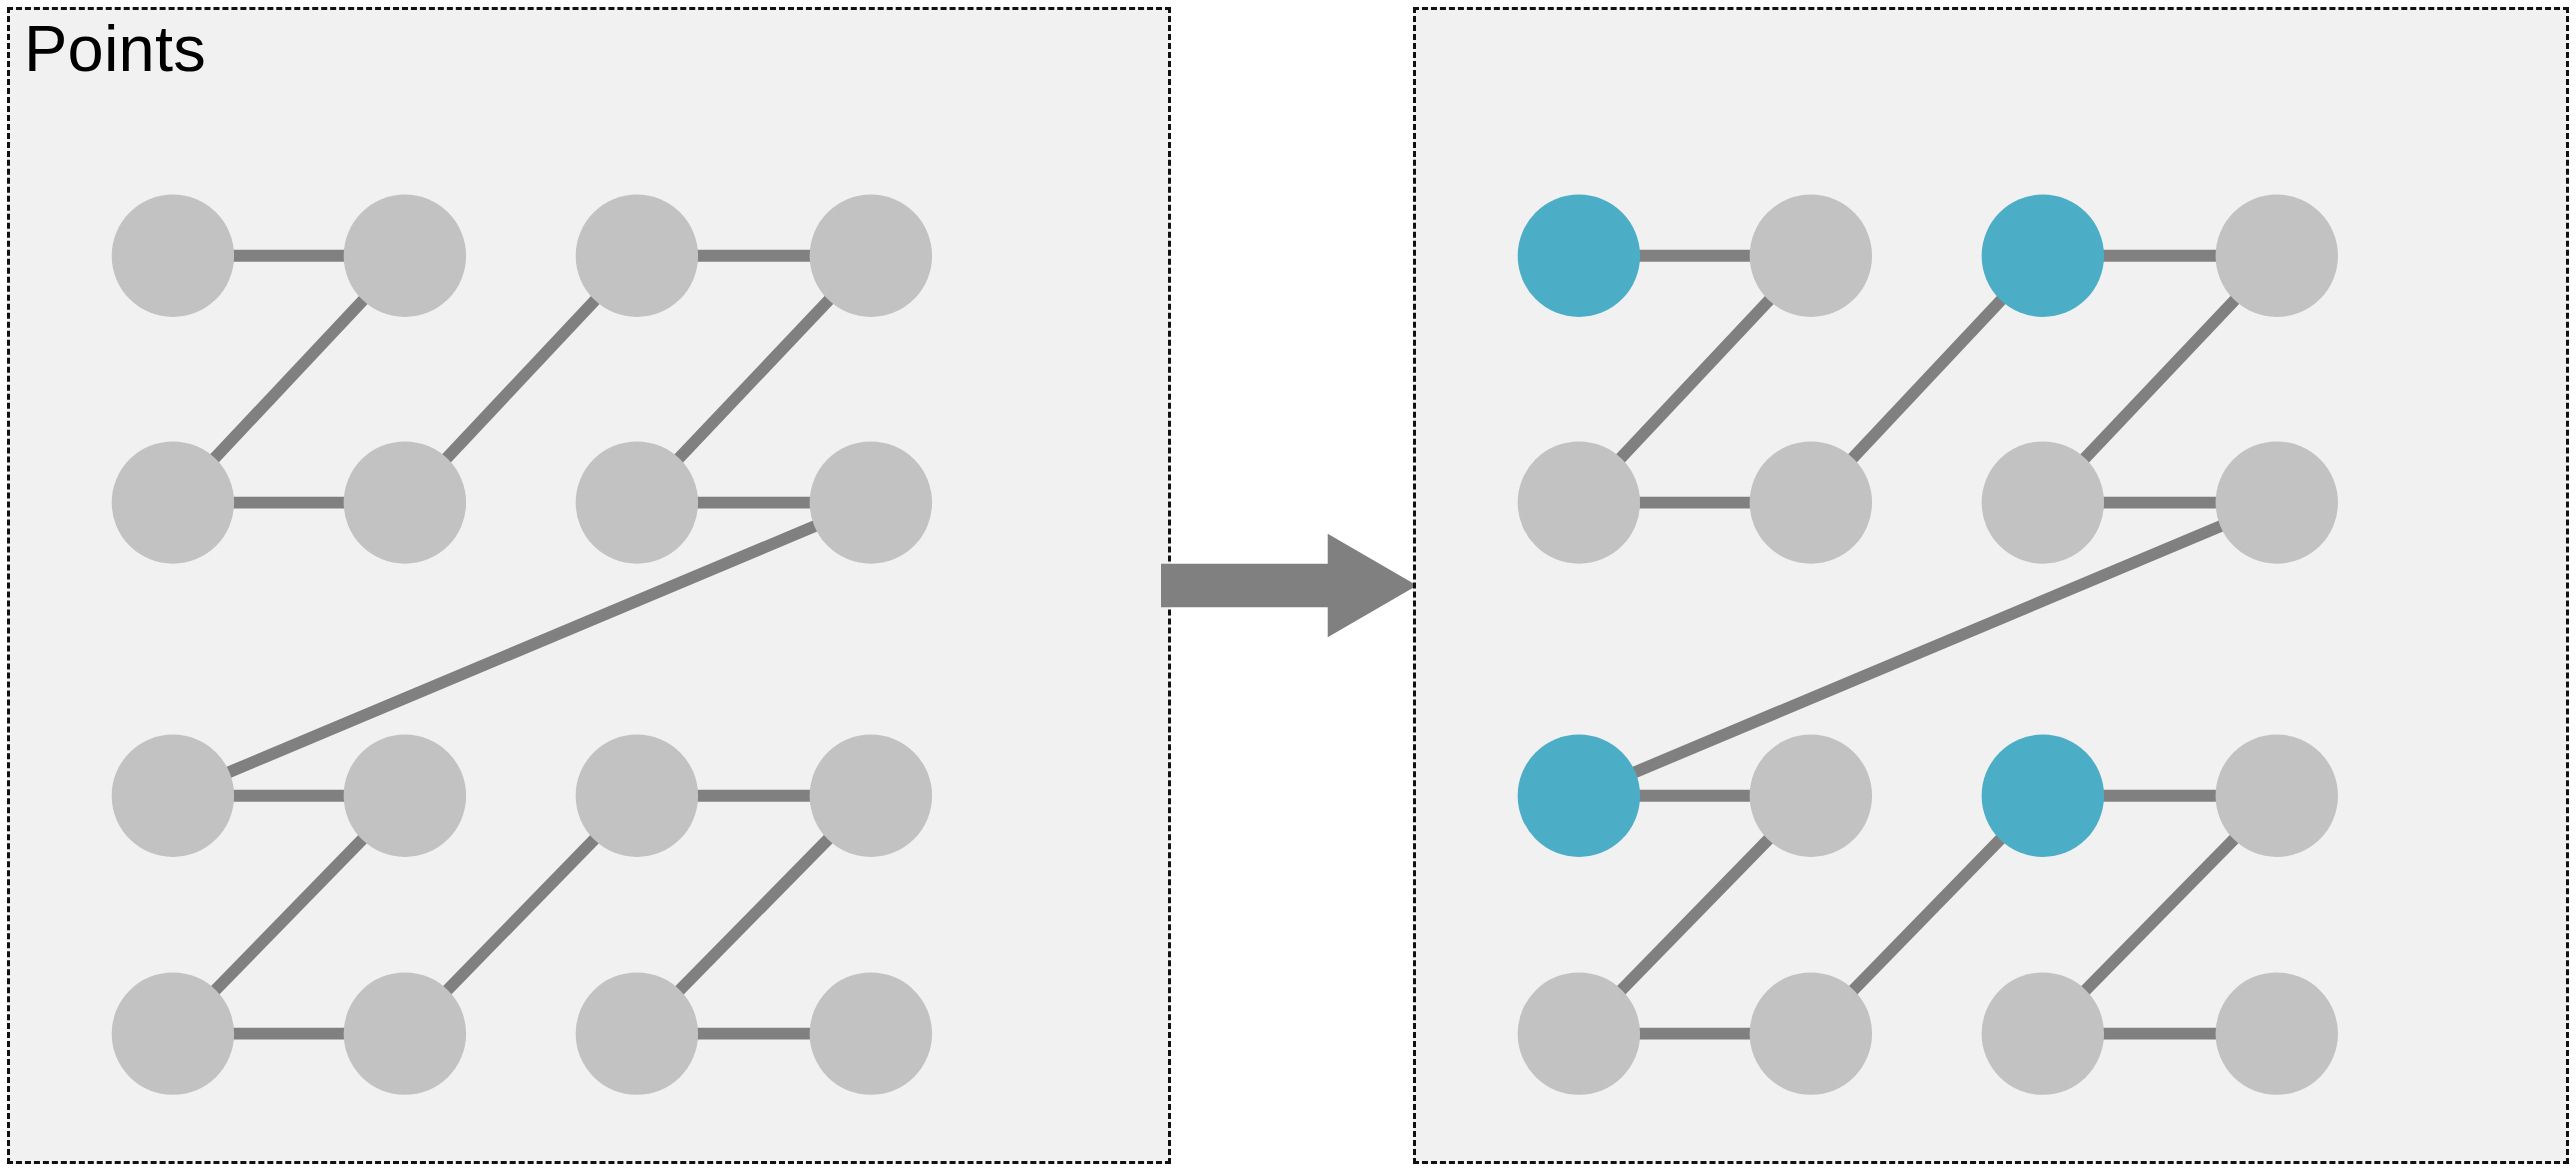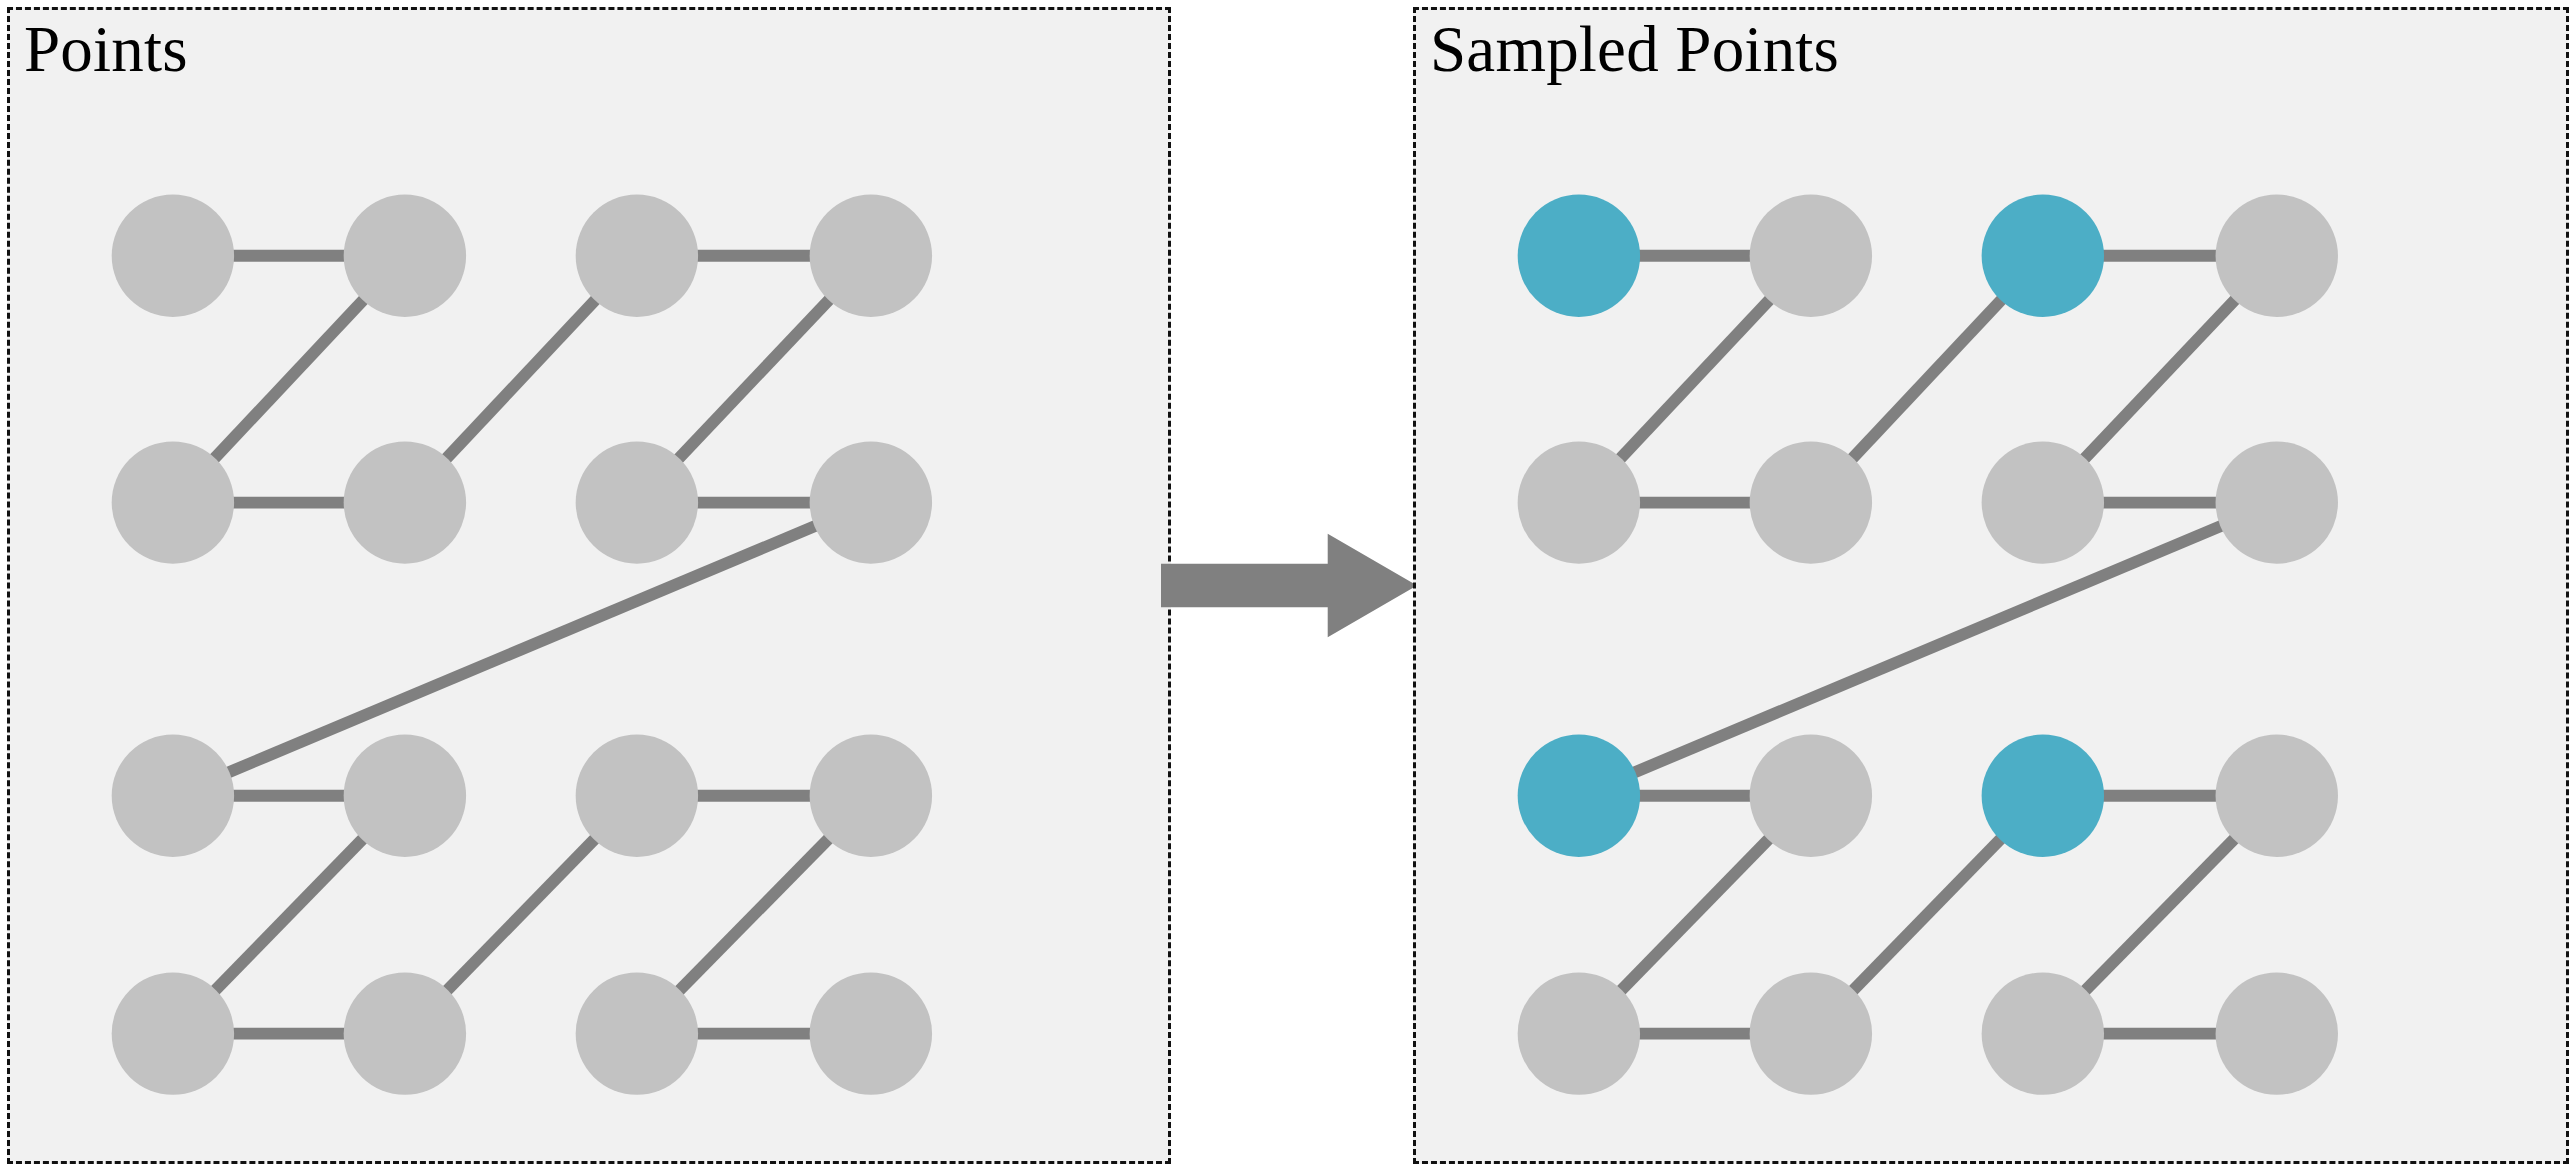--- a/index.html
+++ b/index.html
@@ -19,21 +19,21 @@
     position: absolute;
     background: #f1f1f1;
     border: 3px dashed #111111;
   }
   #panel-left  { left: 7px;    top: 7px; width: 1164px; height: 1157px; }
   #panel-right { left: 1413px; top: 7px; width: 1156px; height: 1157px; }
   .panel-title {
     position: absolute;
     left: 14px;
     top: 4px;
-    font-family: Liberation Serif, serif;
+    font-family: Liberation Sans, sans-serif;
     font-size: 65px;
     line-height: 1.08;
     color: #000000;
     white-space: nowrap;
     letter-spacing: 0.2px;
   }
   .graph-svg {
     position: absolute;
     left: 0; top: 0;
     width: 100%;
@@ -94,21 +94,20 @@
       </svg>
   </div>
 
   <div id="arrow-wrap">
     <svg viewBox="0 0 260 140" preserveAspectRatio="none">
       <polygon id="arrow-shape" points="0,48 168,48 168,18 258,70 168,122 168,92 0,92" fill="#808080"></polygon>
     </svg>
   </div>
 
   <div class="panel" id="panel-right">
-    <div class="panel-title">Sampled Points</div>
     <svg class="graph-svg" id="svg-right" viewBox="0 0 1165 1166" preserveAspectRatio="none">
         <g>
           <line x1="165" y1="249" x2="400" y2="249" stroke="#808080" stroke-width="12" stroke-linecap="butt"></line>
           <line x1="635" y1="249" x2="872" y2="249" stroke="#808080" stroke-width="12" stroke-linecap="butt"></line>
           <line x1="165" y1="499" x2="400" y2="499" stroke="#808080" stroke-width="12" stroke-linecap="butt"></line>
           <line x1="635" y1="499" x2="872" y2="499" stroke="#808080" stroke-width="12" stroke-linecap="butt"></line>
           <line x1="165" y1="796" x2="400" y2="796" stroke="#808080" stroke-width="12" stroke-linecap="butt"></line>
           <line x1="635" y1="796" x2="872" y2="796" stroke="#808080" stroke-width="12" stroke-linecap="butt"></line>
           <line x1="165" y1="1037" x2="400" y2="1037" stroke="#808080" stroke-width="12" stroke-linecap="butt"></line>
           <line x1="635" y1="1037" x2="872" y2="1037" stroke="#808080" stroke-width="12" stroke-linecap="butt"></line>

